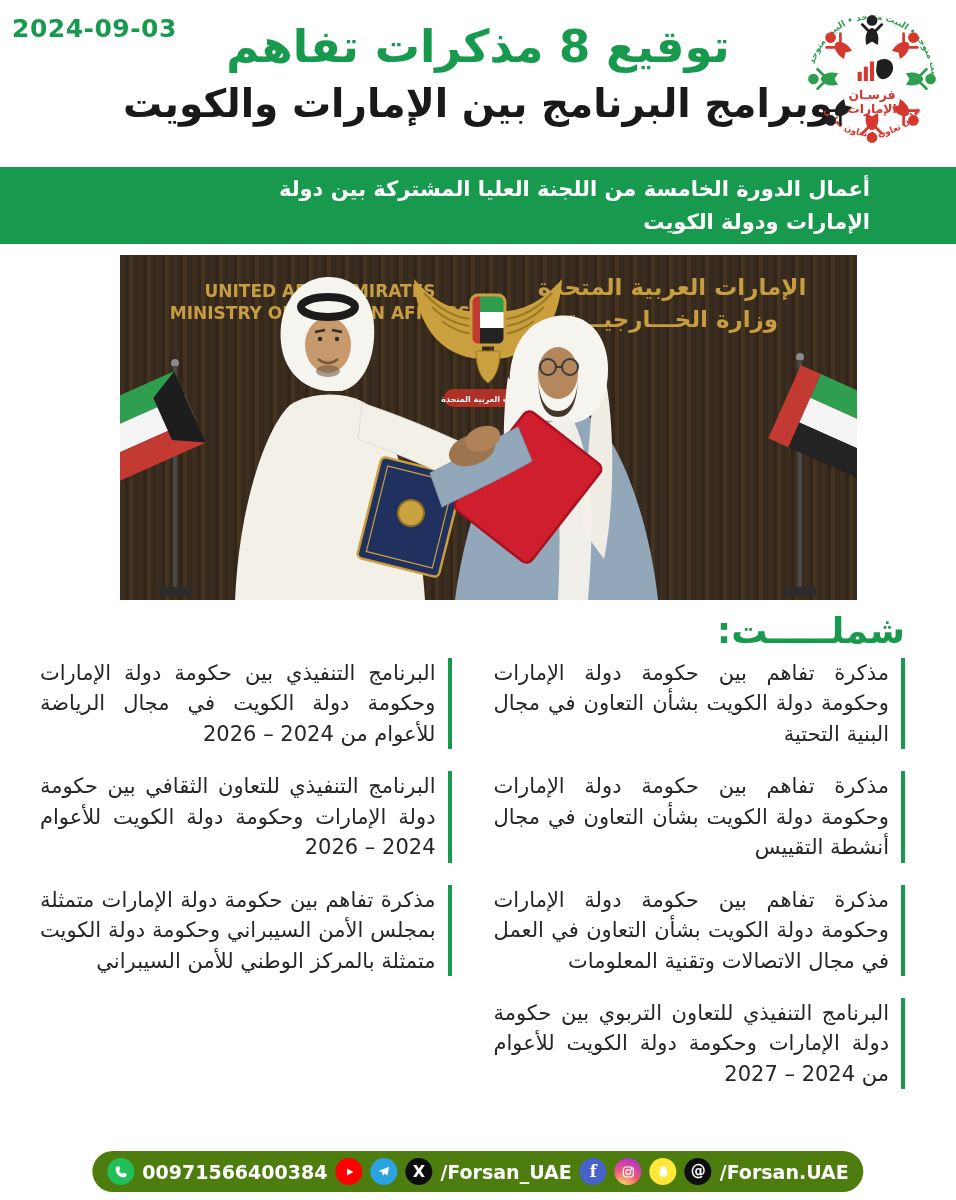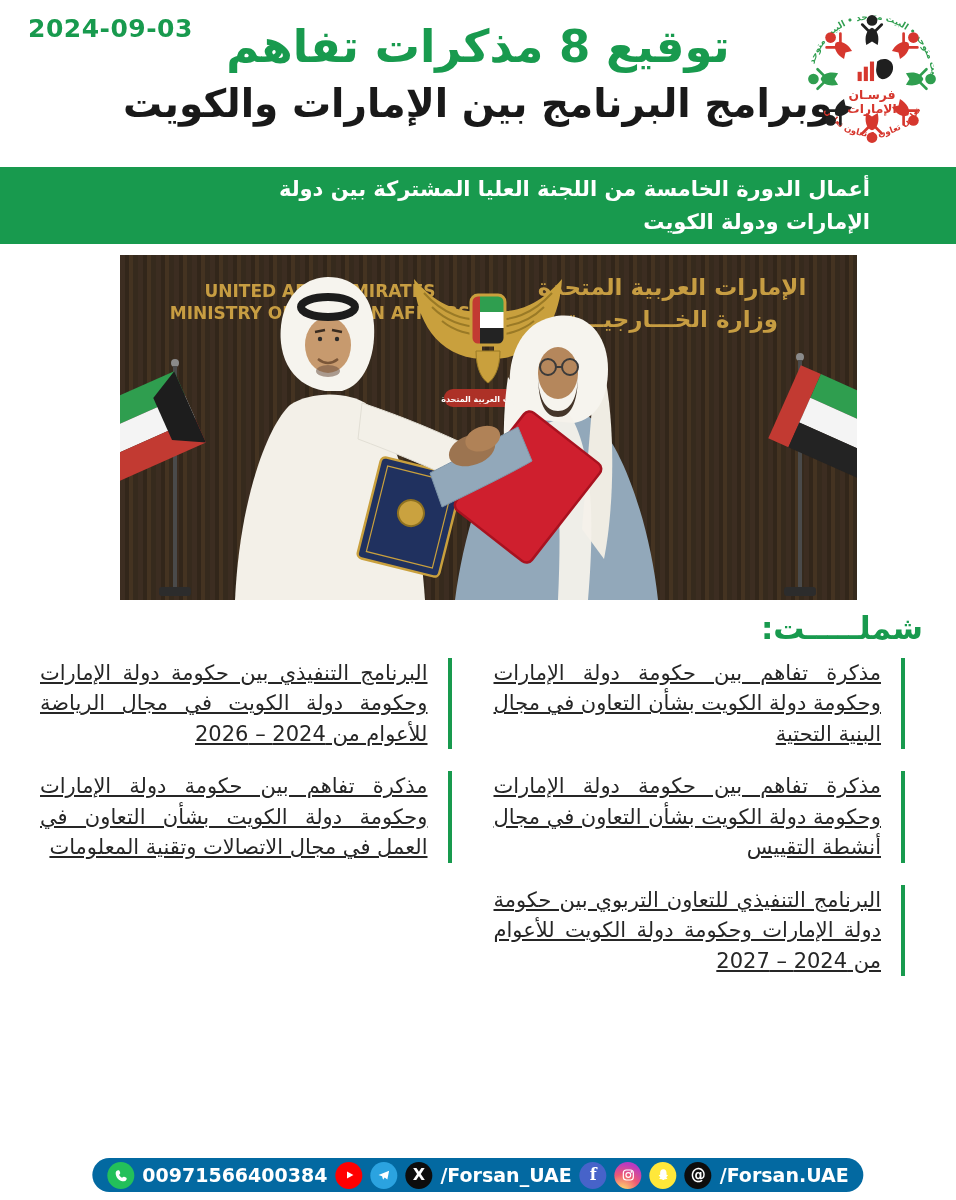--- a/index.html
+++ b/index.html
@@ -1,54 +1,54 @@
 <!DOCTYPE html>
 <html lang="ar"><head>
 <meta charset="utf-8">
 <style>
   html,body{margin:0;padding:0;}
   body{
     width:956px;height:1200px;position:relative;overflow:hidden;
     background:#ffffff;font-family:"DejaVu Sans",sans-serif;
   }
   .date{
-    position:absolute;top:14px;left:28px;direction:ltr;
+    position:absolute;top:14px;left:12px;direction:ltr;
     color:#189a4e;font-size:25px;font-weight:bold;letter-spacing:.5px;
   }
   .titles{position:absolute;top:21px;left:0;width:100%;text-align:center;direction:rtl;}
   .title-green{color:#189a4e;font-size:45px;font-weight:800;line-height:1.15;}
   .title-black{color:#191919;font-size:39px;font-weight:800;line-height:1.2;margin-top:8px;}
   .logo{position:absolute;top:4px;right:12px;width:144px;height:150px;}
   .banner{
     position:absolute;top:167px;left:0;width:956px;height:77px;background:#189a4e;
     display:flex;direction:rtl;align-items:center;gap:22px;
     padding:0 86px 0 0;box-sizing:border-box;
   }
   .banner-label{color:#fff;font-size:36px;font-weight:800;white-space:nowrap;}
   .banner-text{color:#fff;font-size:21px;font-weight:600;width:600px;line-height:1.55;}
   .photo{
     position:absolute;top:255px;left:120px;width:737px;height:345px;
     background:repeating-linear-gradient(90deg,#3c2d21 0 5px,#32261a 5px 9px,#443321 9px 13px,#362a1d 13px 18px);
   }
   .photo svg{position:absolute;left:0;top:0;}
   .included-heading{
-    position:absolute;top:610px;right:33px;direction:rtl;
-    color:#189a4e;font-size:31px;font-weight:800;
+    position:absolute;top:610px;right:51px;direction:rtl;
+    color:#189a4e;font-size:36px;font-weight:800;
   }
   .items{
     position:absolute;top:658px;right:51px;left:40px;direction:rtl;
     display:grid;grid-template-columns:1fr 1fr;column-gap:42px;row-gap:22px;
   }
   .item{
-    border-right:4px solid #189a4e;padding-right:20px;
-    font-size:21px;line-height:1.45;color:#262626;text-align:justify;text-decoration:underline;
+    border-right:4px solid #189a4e;padding-right:12px;
+    font-size:21px;line-height:1.45;color:#262626;text-align:justify;
   }
   .footer{
     position:absolute;bottom:8px;left:50%;transform:translateX(-50%);
-    height:34px;background:#0369a1;border-radius:22px;direction:ltr;
+    height:41px;background:#4d7c0f;border-radius:22px;direction:ltr;
     display:flex;align-items:center;gap:8px;padding:0 15px;white-space:nowrap;
   }
   .footer .txt{color:#fff;font-weight:bold;font-size:19px;}
   .fic{width:27px;height:27px;border-radius:50%;display:flex;align-items:center;justify-content:center;flex:0 0 auto;}
   .fic svg{display:block;}
   .ic-wa{background:#23c05a;}
   .ic-yt{background:#ff0000;}
   .ic-tg{background:#2ba3e0;}
   .ic-x{background:#0d0d0d;}
   .ic-fb{background:#4763c9;}
@@ -217,21 +217,23 @@
     </g>
   </svg>
 </div>
 
 <div class="included-heading">شملـــــت:</div>
 
 <div class="items">
   <div class="item">مذكرة تفاهم بين حكومة دولة الإمارات وحكومة دولة الكويت بشأن التعاون في مجال البنية التحتية</div>
   <div class="item">البرنامج التنفيذي بين حكومة دولة الإمارات وحكومة دولة الكويت في مجال الرياضة للأعوام من 2024 – 2026</div>
   <div class="item">مذكرة تفاهم بين حكومة دولة الإمارات وحكومة دولة الكويت بشأن التعاون في مجال أنشطة التقييس</div>
+  <div class="item">البرنامج التنفيذي للتعاون الثقافي بين حكومة دولة الإمارات وحكومة دولة الكويت للأعوام 2024 – 2026</div>
   <div class="item">مذكرة تفاهم بين حكومة دولة الإمارات وحكومة دولة الكويت بشأن التعاون في العمل في مجال الاتصالات وتقنية المعلومات</div>
+  <div class="item">مذكرة تفاهم بين حكومة دولة الإمارات متمثلة بمجلس الأمن السيبراني وحكومة دولة الكويت متمثلة بالمركز الوطني للأمن السيبراني</div>
   <div class="item">البرنامج التنفيذي للتعاون التربوي بين حكومة دولة الإمارات وحكومة دولة الكويت للأعوام من 2024 – 2027</div>
 </div>
 
 <div class="footer">
   <span class="fic ic-wa">
     <svg width="17" height="17" viewBox="0 0 24 24">
         <path d="M8.5,4.5 C9.4,4.5 10.2,5.2 10.5,6.2 L11.1,8.2 C11.3,9 11,9.8 10.4,10.3 L9.5,11 C10.3,12.8 12,14.5 13.8,15.3 L14.5,14.4 C15,13.8 15.8,13.5 16.6,13.7 L18.6,14.3 C19.6,14.6 20.3,15.4 20.3,16.3 C20.3,18.4 18.6,20.1 16.5,20.1 C9.9,20.1 4.7,14.9 4.7,8.3 C4.7,6.2 6.4,4.5 8.5,4.5 Z" fill="#fff"></path>
       </svg>
   </span>
   <span class="txt">00971566400384</span>

